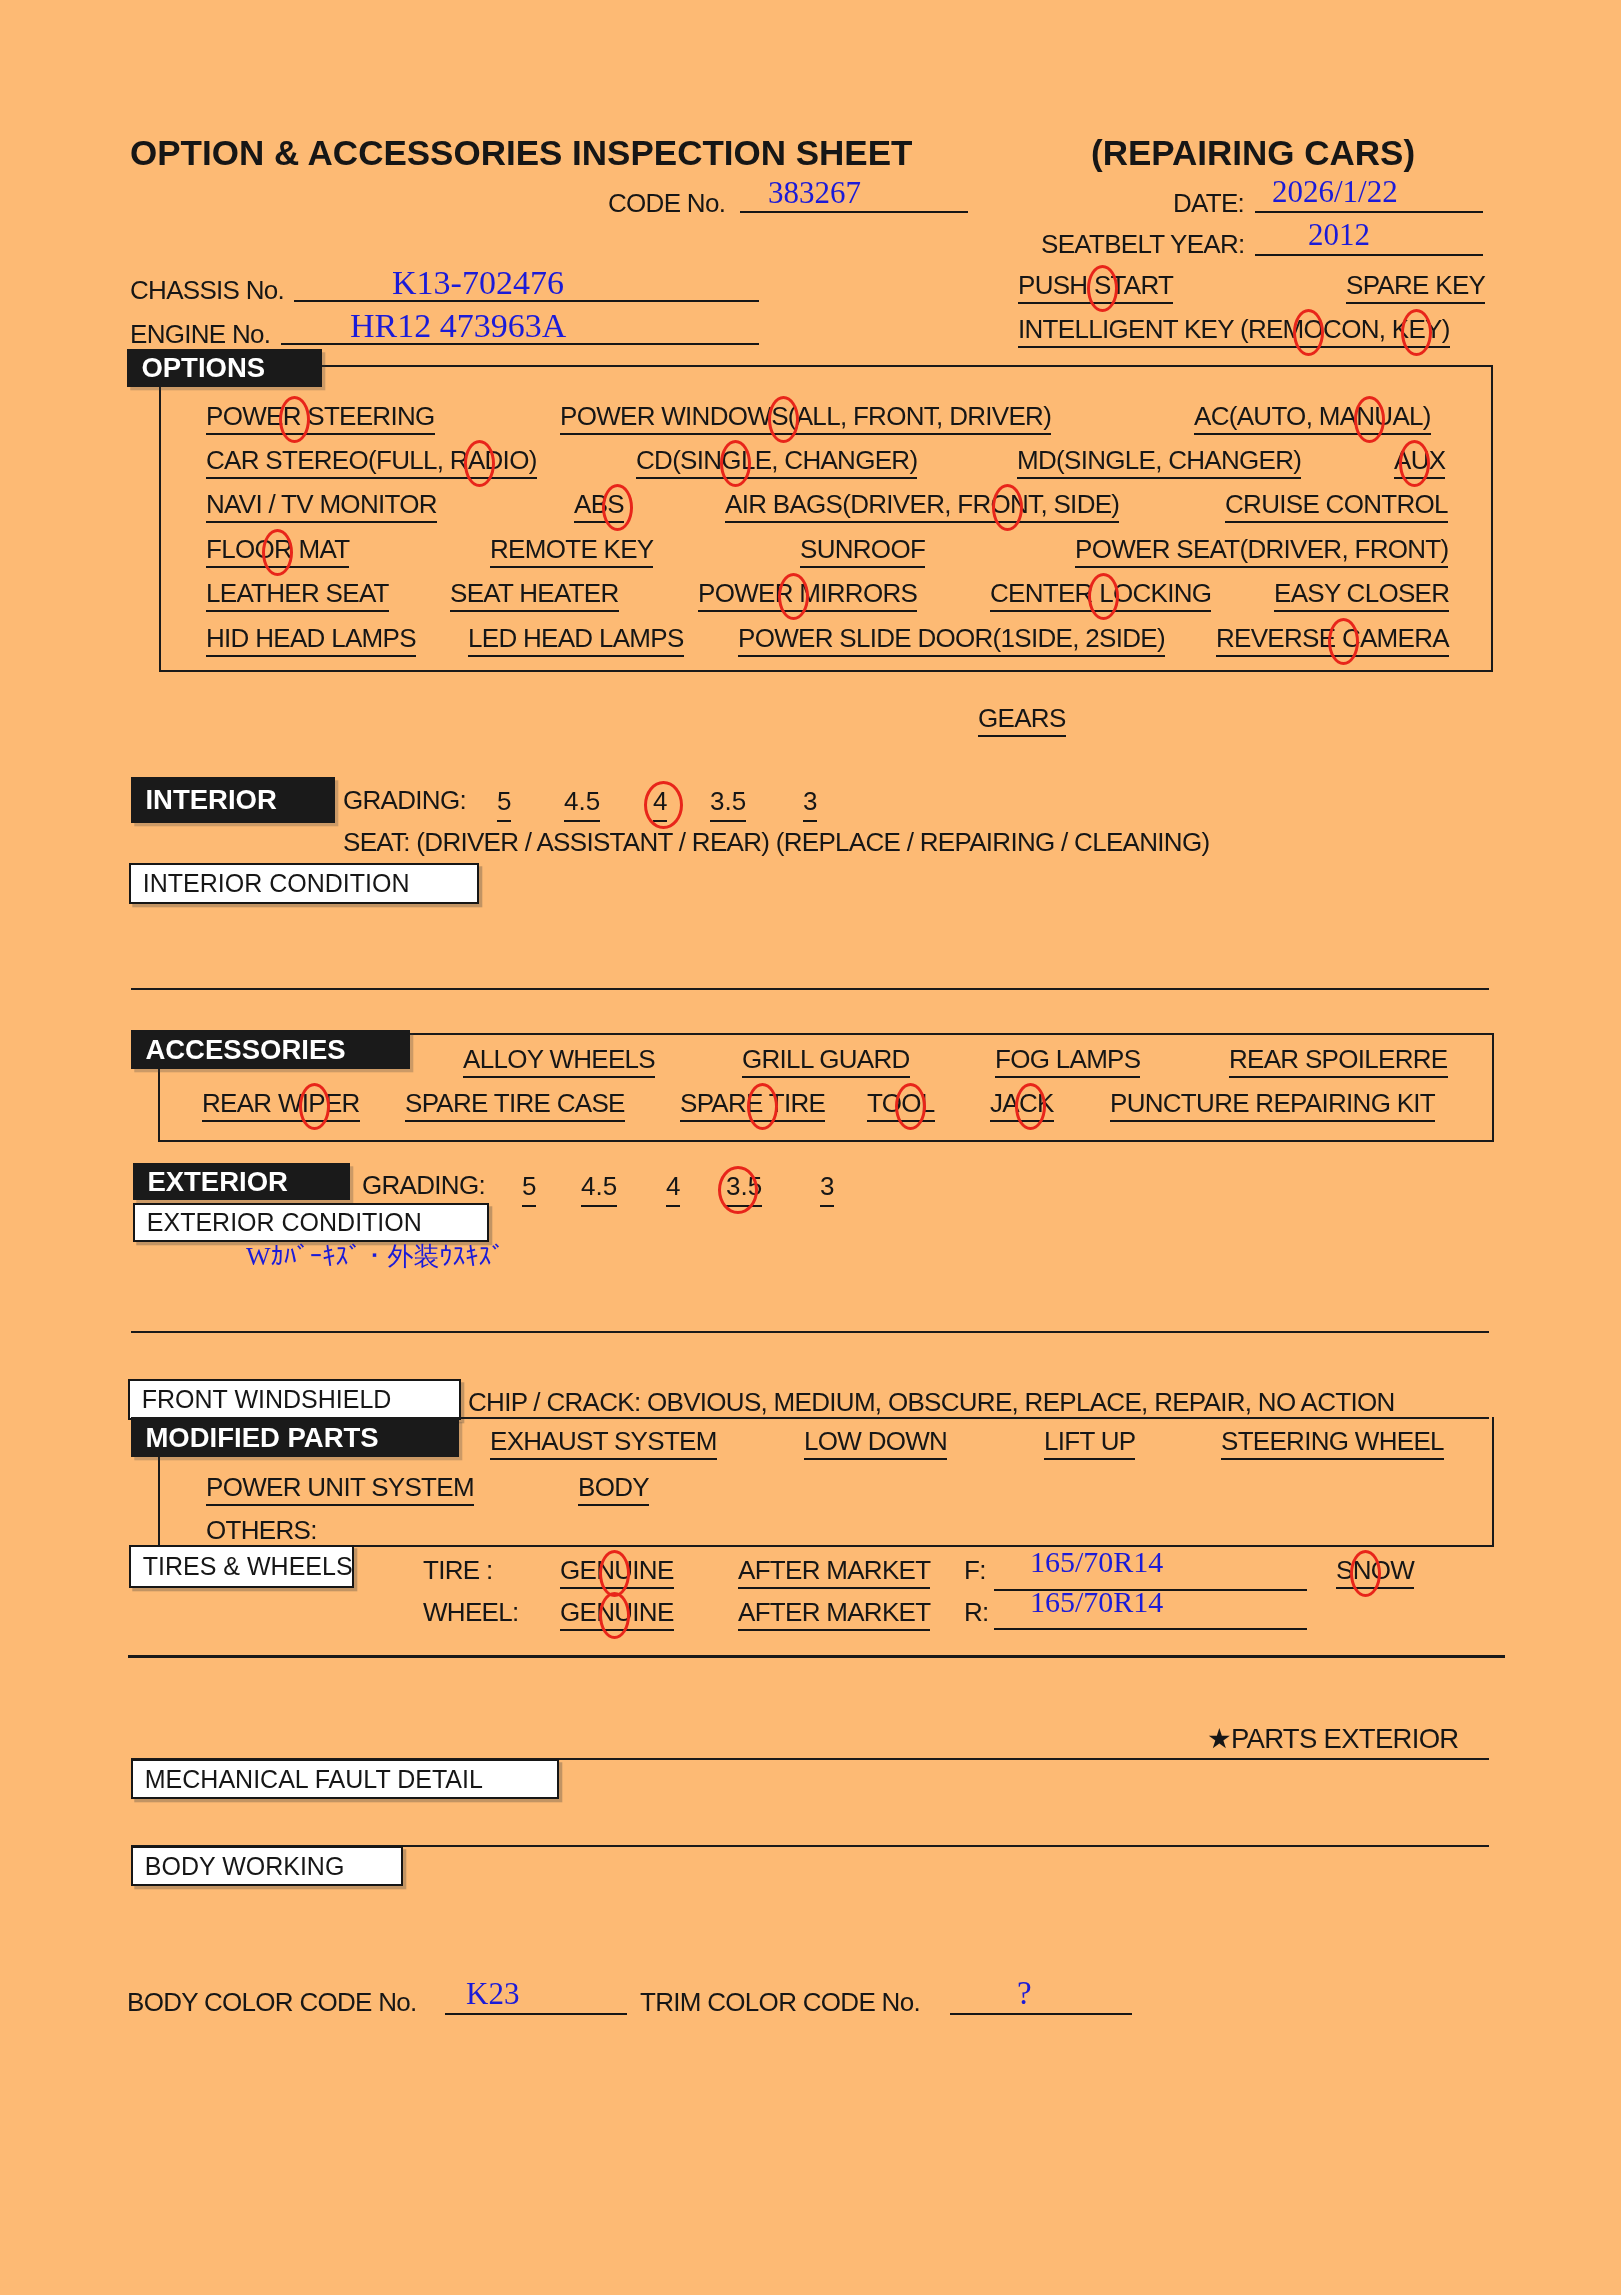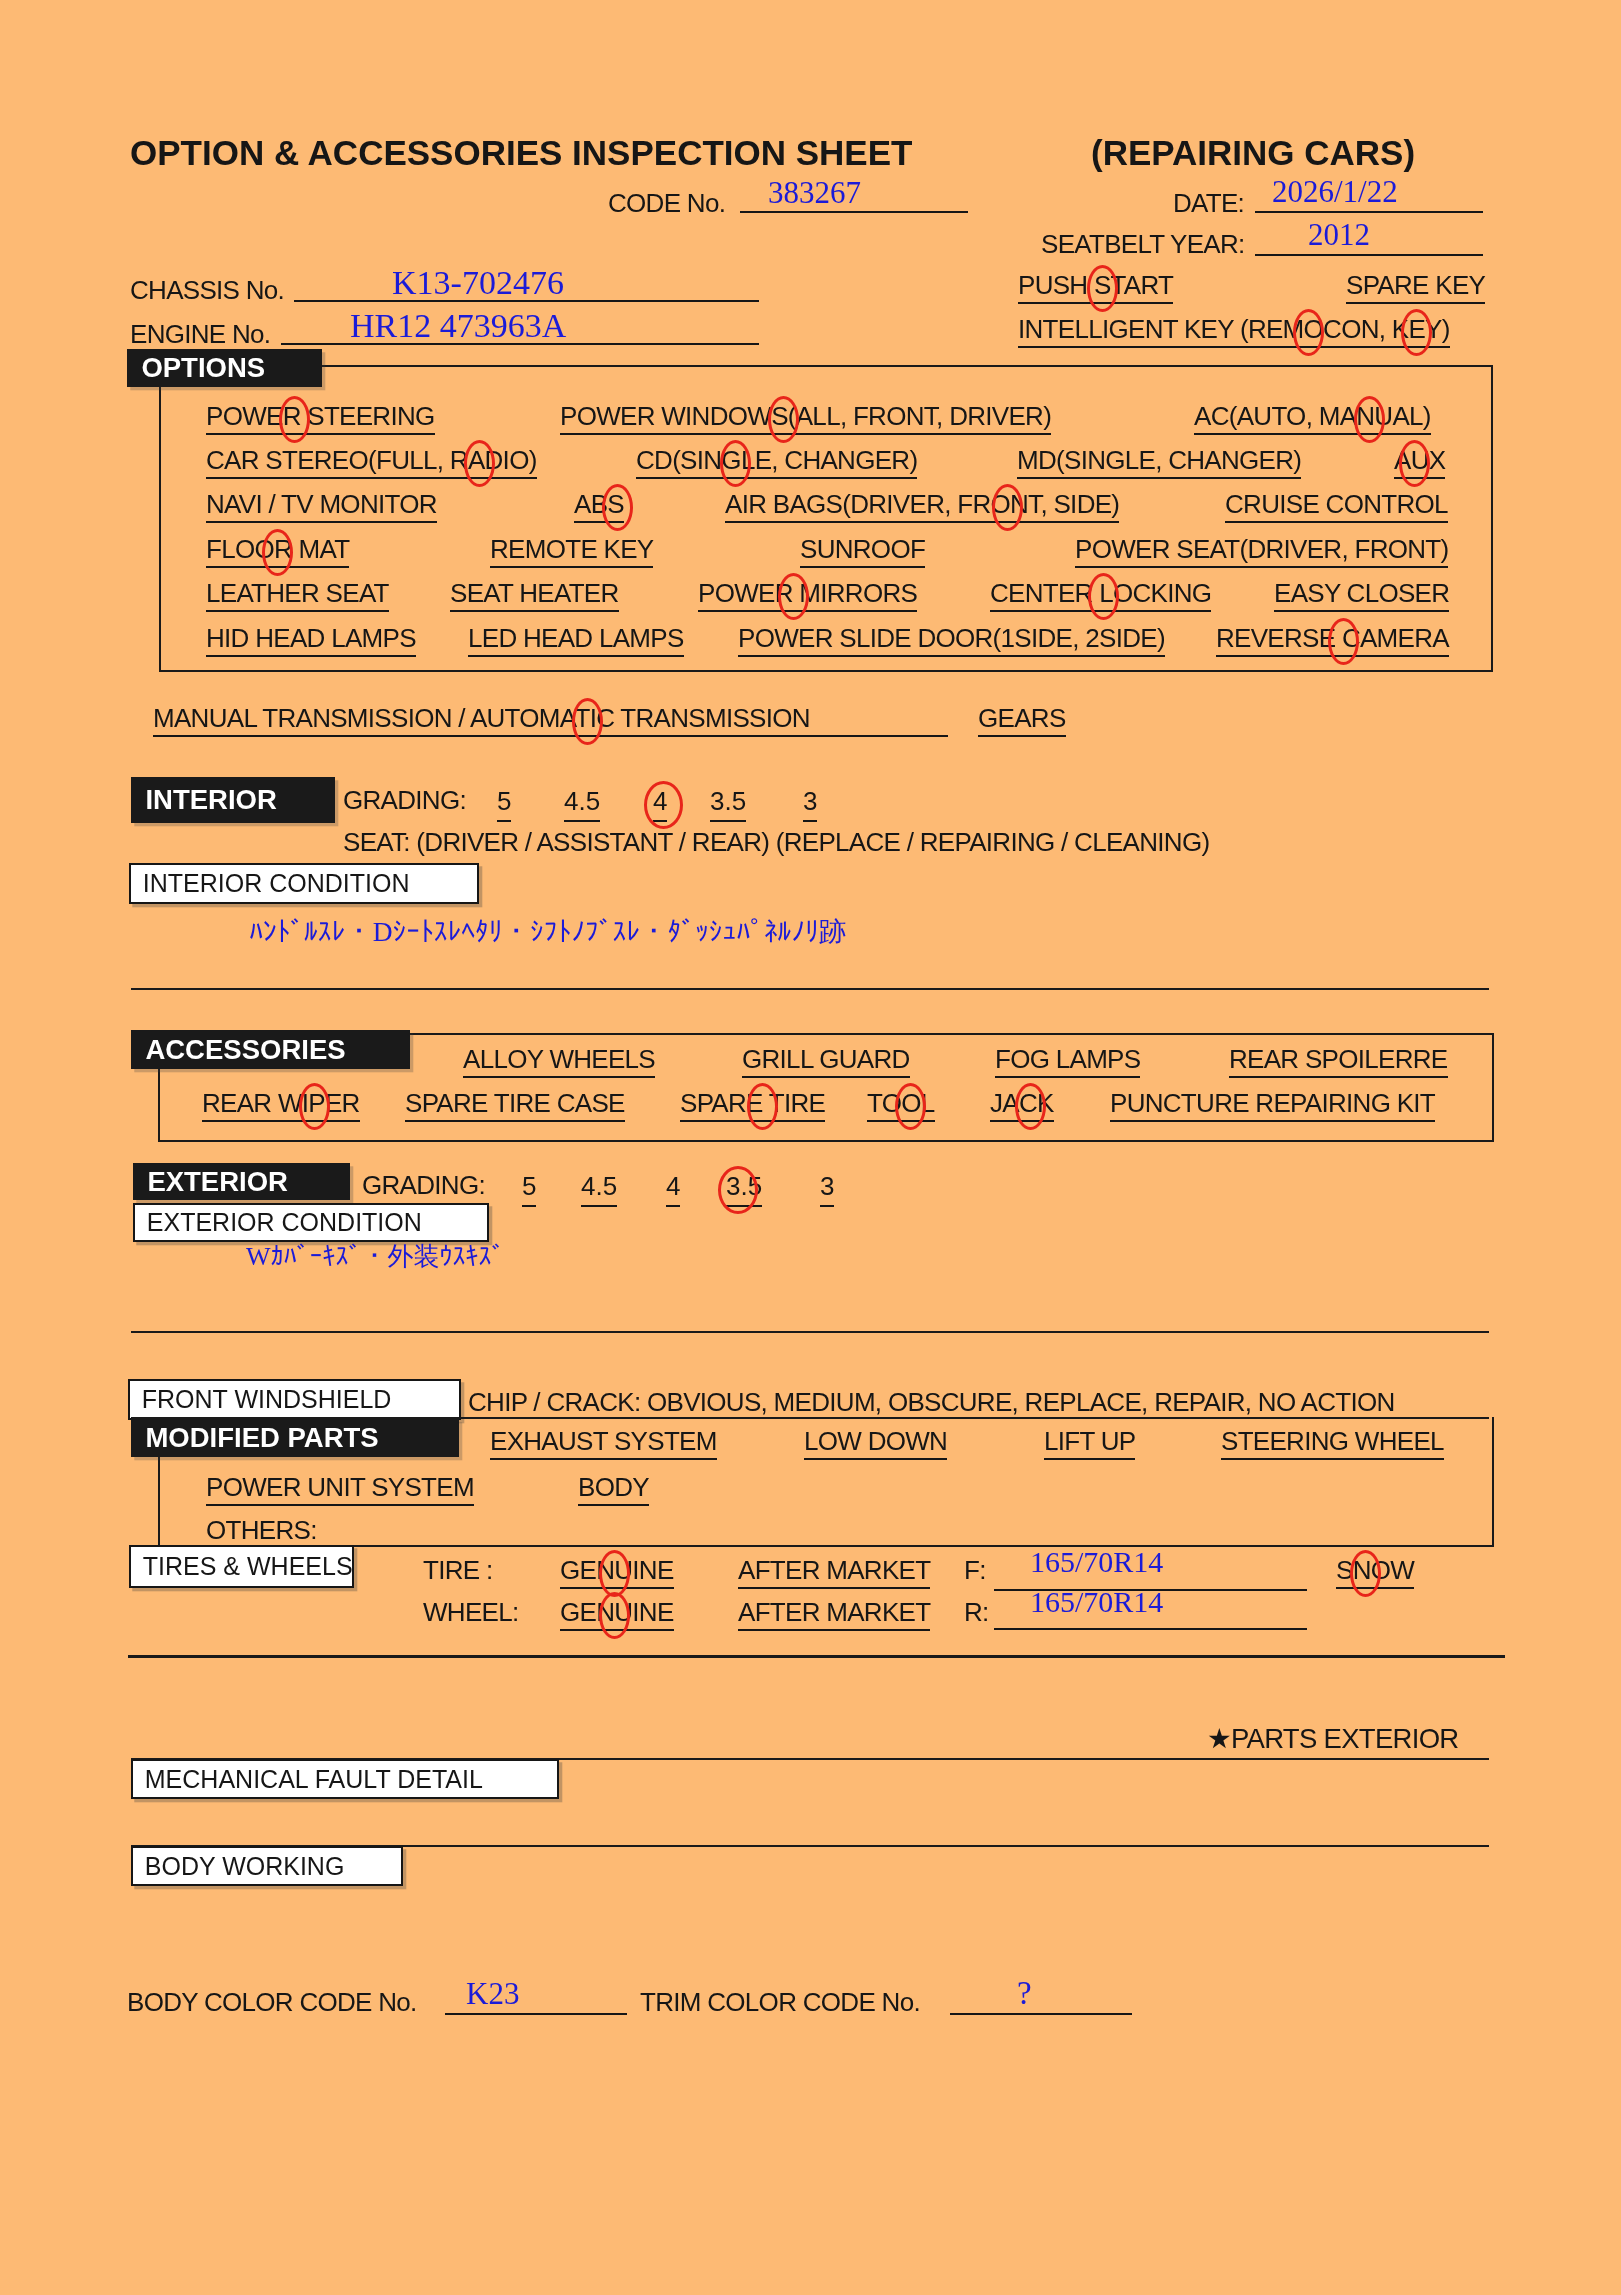--- a/index.html
+++ b/index.html
@@ -162,24 +162,20 @@
     <span>LED HEAD LAMPS</span>
   </div>
   <div class="lbl ul" style="left:738px;top:624px">
     <span>POWER SLIDE DOOR(1SIDE,  2SIDE)</span>
   </div>
   <div class="lbl ul" style="left:1216px;top:624px">
     <span>REVERSE CAMERA</span>
     <span class="mark" style="left:112px"></span>
   </div>
 
-  <div class="lbl ul" style="left:153px;top:704px;width:795px">
-    <span>MANUAL TRANSMISSION / AUTOMATIC TRANSMISSION</span>
-    <span class="mark" style="left:419px"></span>
-  </div>
   <div class="lbl ul" style="left:978px;top:704px">GEARS</div>
 
   <div class="sec" style="left:131px;top:777px;width:190px;height:46px">INTERIOR</div>
   <div class="lbl" style="left:343px;top:786px">GRADING:</div>
   <div class="grade ul" style="left:497px;top:786px">
     <span>5</span>
   </div>
   <div class="grade ul" style="left:564px;top:786px">
     <span>4.5</span>
   </div>
@@ -189,21 +185,20 @@
   </div>
   <div class="grade ul" style="left:710px;top:786px">
     <span>3.5</span>
   </div>
   <div class="grade ul" style="left:803px;top:786px">
     <span>3</span>
   </div>
   <div class="lbl" style="left:343px;top:828px">SEAT:  (DRIVER / ASSISTANT / REAR)   (REPLACE / REPAIRING / CLEANING)</div>
 
   <div class="wbox" style="left:129px;top:863px;width:334px;height:37px">INTERIOR CONDITION</div>
-  <div class="bv" style="left:249px;top:914px;font-size:27.5px">ﾊﾝﾄﾞﾙｽﾚ・Dｼｰﾄｽﾚﾍﾀﾘ・ｼﾌﾄﾉﾌﾞｽﾚ・ﾀﾞｯｼｭﾊﾟﾈﾙﾉﾘ跡</div>
 
   <div class="hr" style="left:131px;top:988px;width:1358px"></div>
 
   <div class="rect" style="left:158px;top:1033px;width:1332px;height:105px"></div>
   <div class="sec" style="left:131px;top:1030px;width:265px;height:39px">ACCESSORIES</div>
 
   <div class="lbl ul" style="left:463px;top:1045px">
     <span>ALLOY WHEELS</span>
   </div>
   <div class="lbl ul" style="left:742px;top:1045px">

